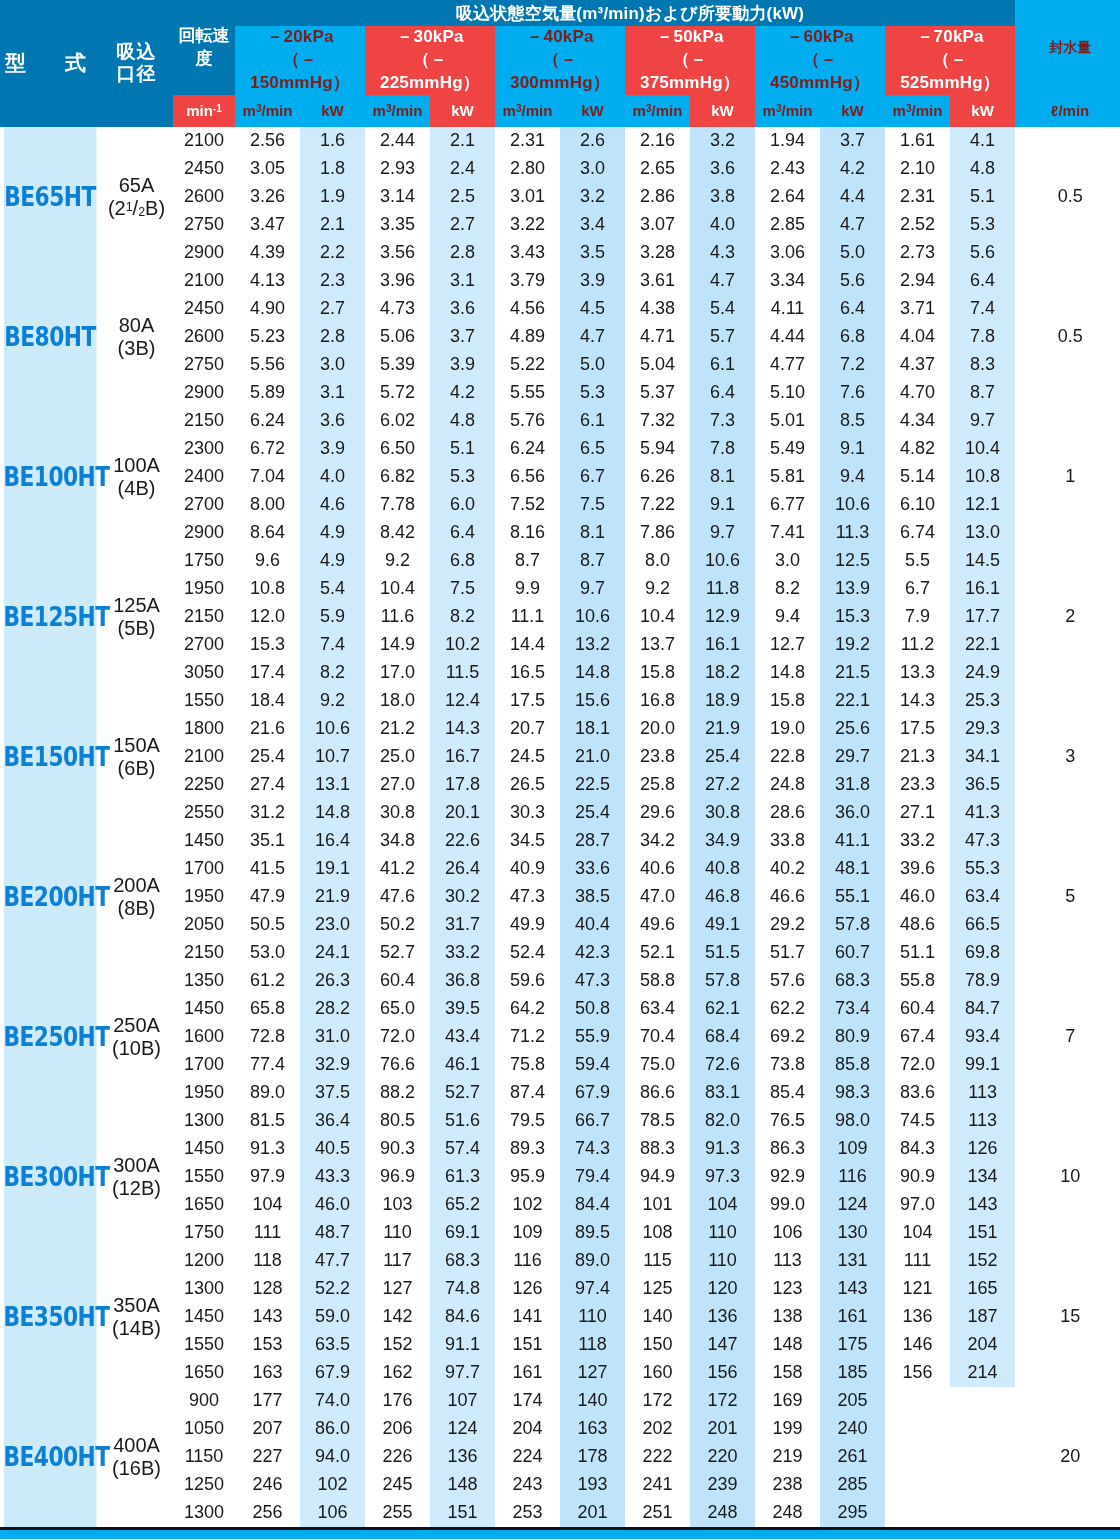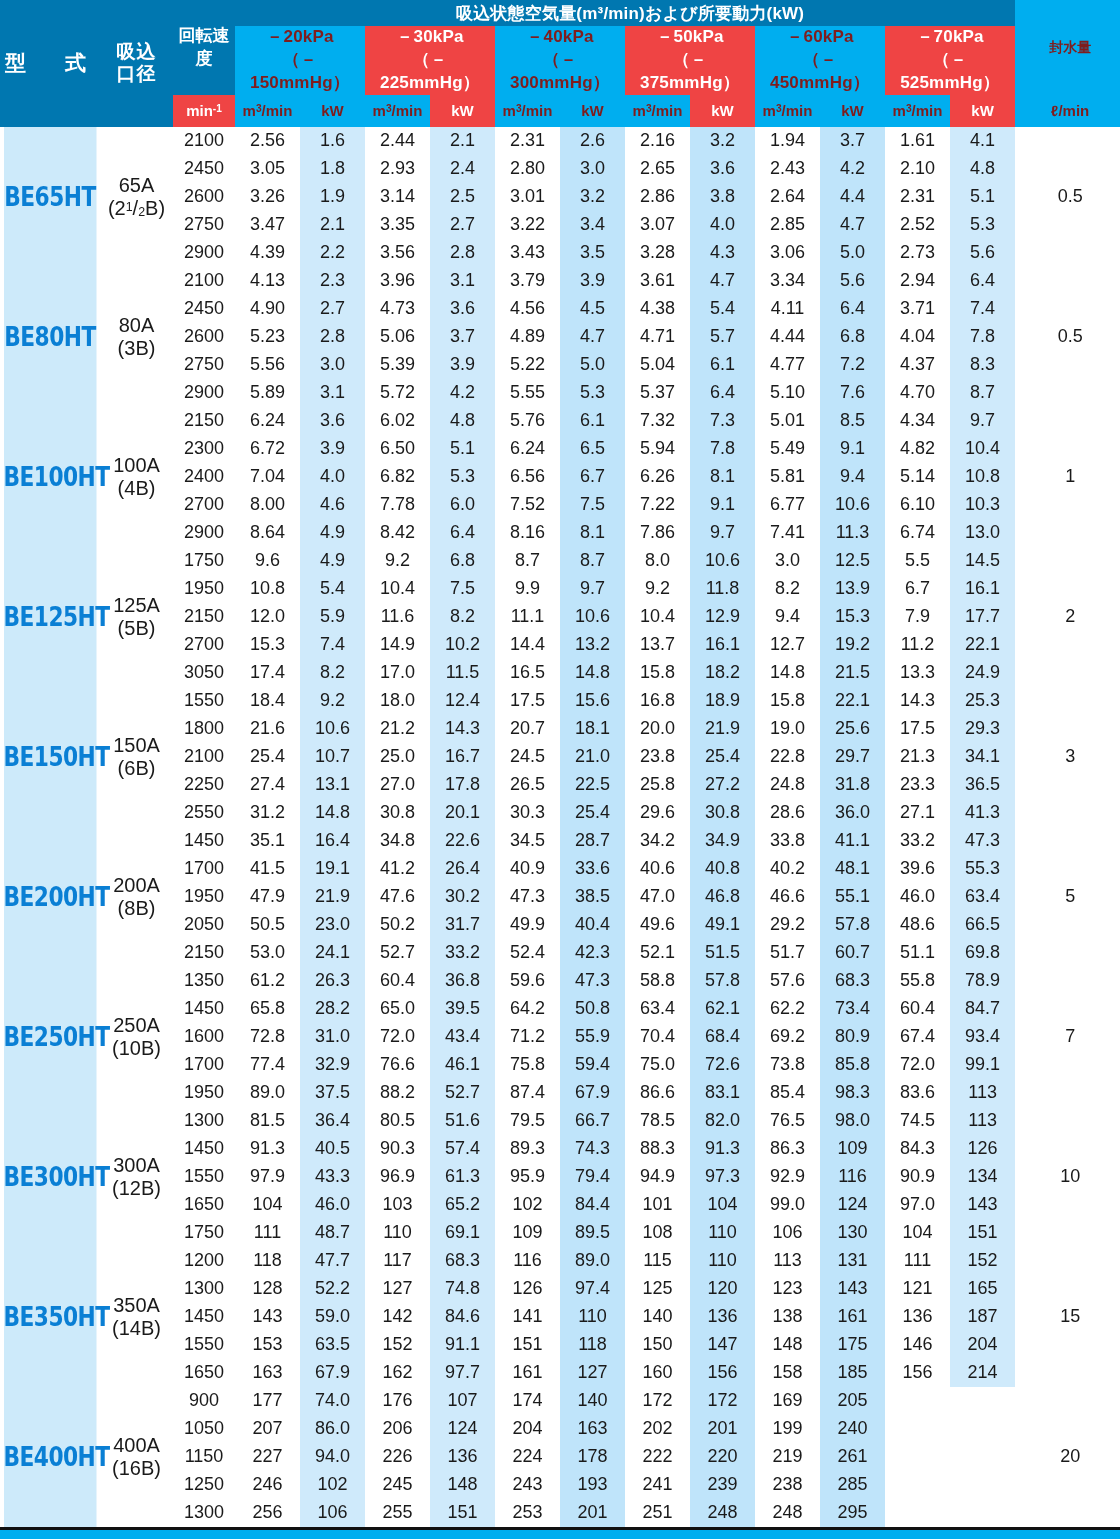--- a/index.html
+++ b/index.html
@@ -403,21 +403,21 @@
         <td class="v-tint">4.6</td>
         <td class="v-white">7.78</td>
         <td class="v-tint">6.0</td>
         <td class="v-white">7.52</td>
         <td class="v-tint v-tint-dk">7.5</td>
         <td class="v-white">7.22</td>
         <td class="v-tint v-tint-dk">9.1</td>
         <td class="v-white">6.77</td>
         <td class="v-tint v-tint-dk">10.6</td>
         <td class="v-white">6.10</td>
-        <td class="v-tint">10.3</td>
+        <td class="v-tint">12.1</td>
       </tr>
       <tr class=" rowlast" style="height: 28px;">
         <td class="rpm-cell">2900</td>
         <td class="v-white">8.64</td>
         <td class="v-tint">4.9</td>
         <td class="v-white">8.42</td>
         <td class="v-tint">6.4</td>
         <td class="v-white">8.16</td>
         <td class="v-tint v-tint-dk">8.1</td>
         <td class="v-white">7.86</td>

